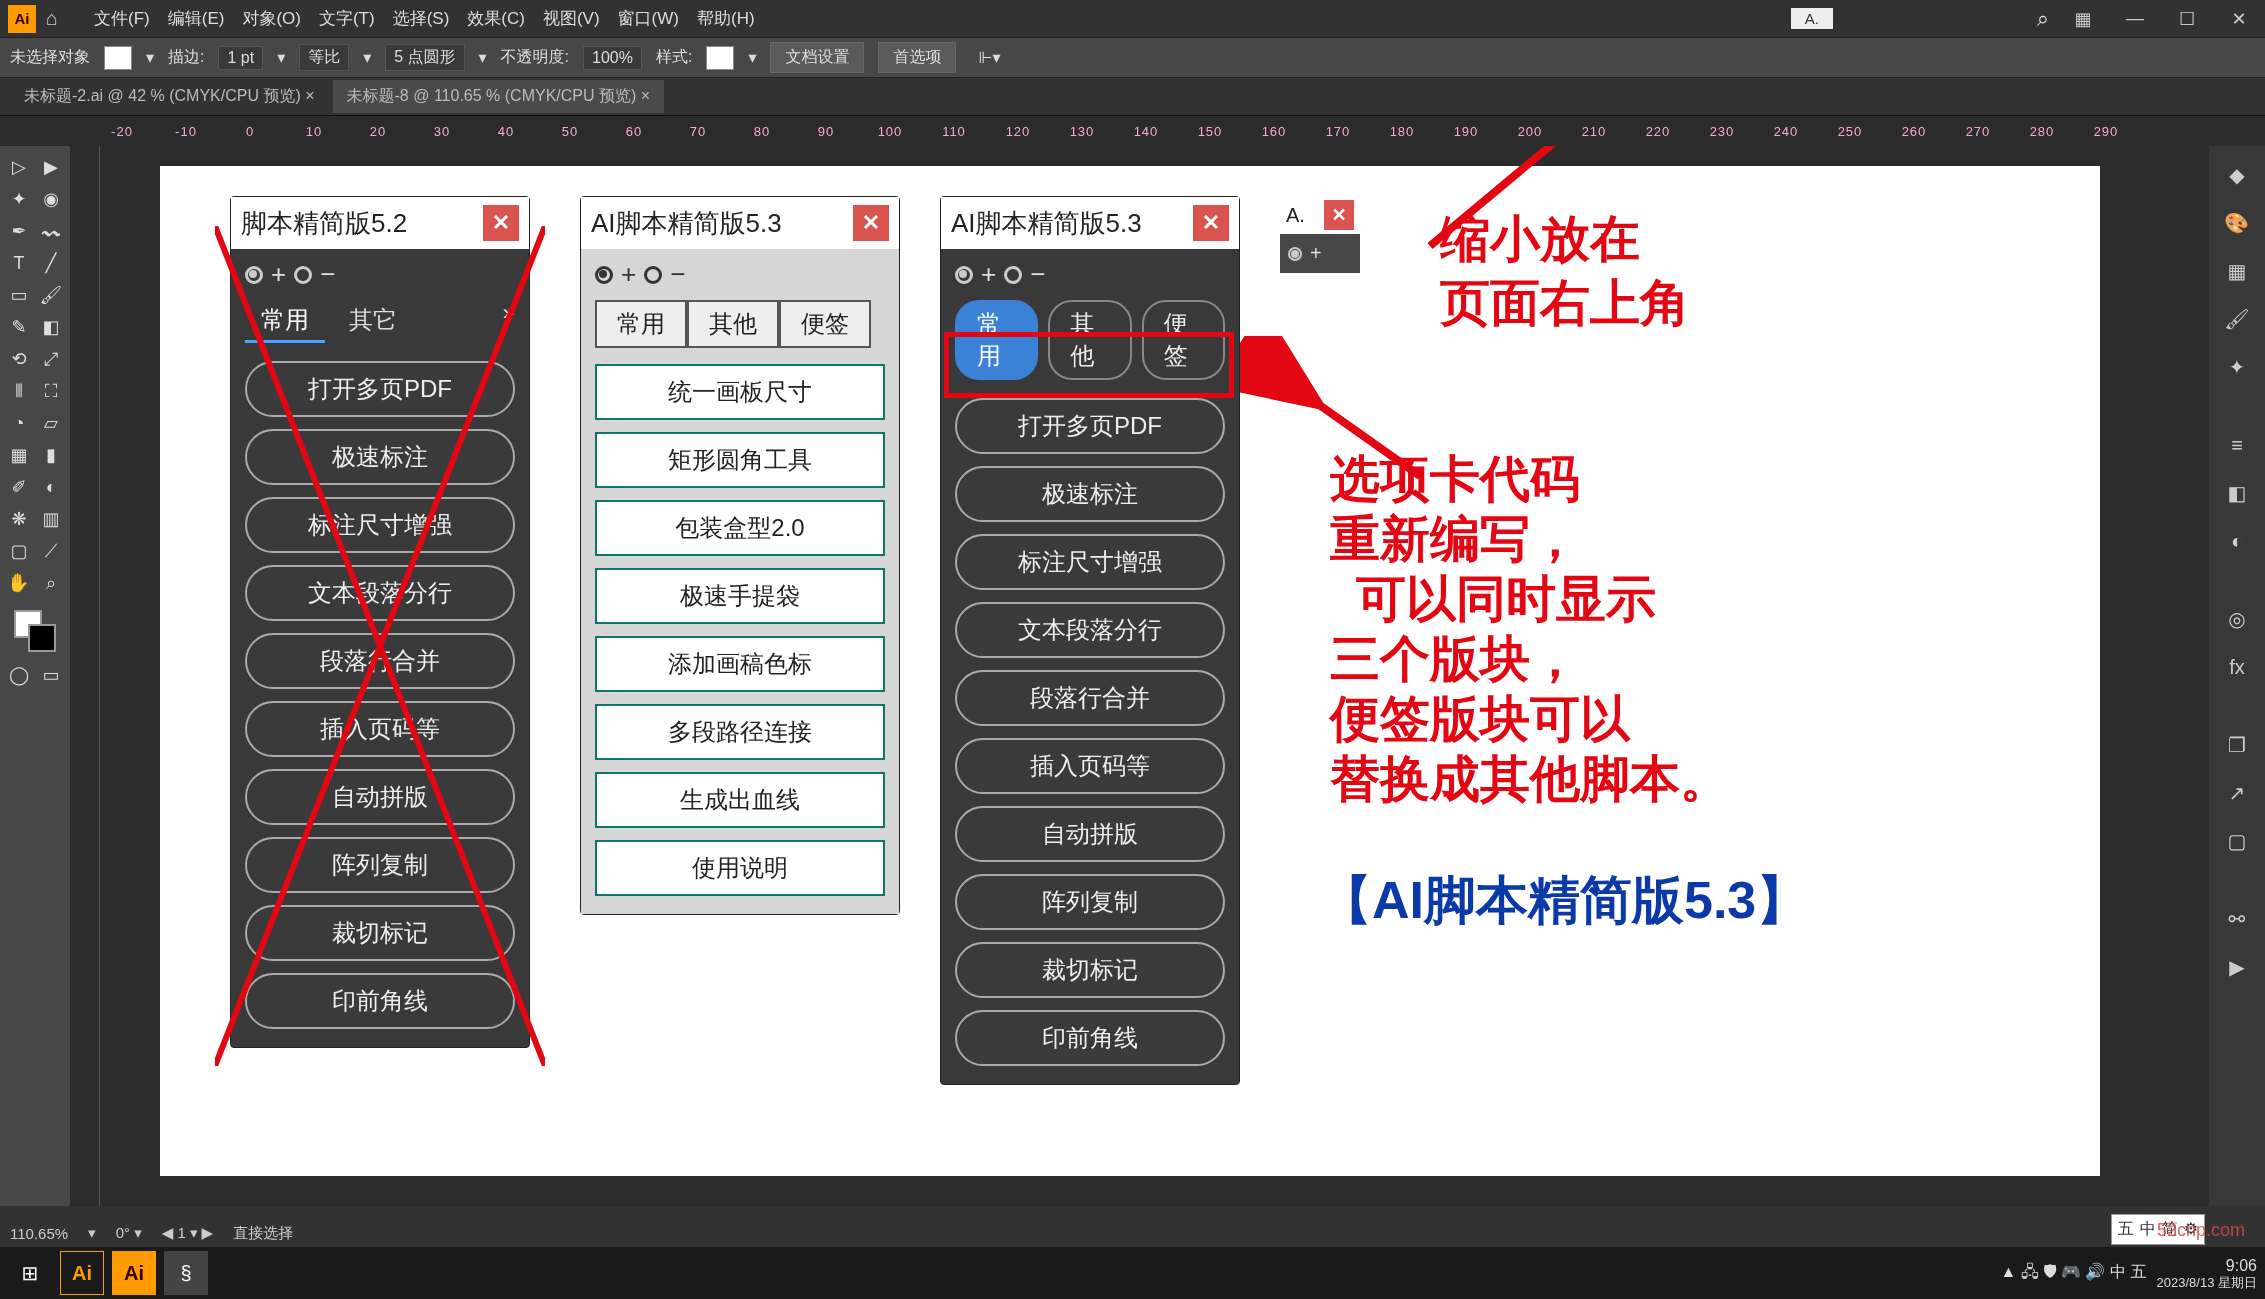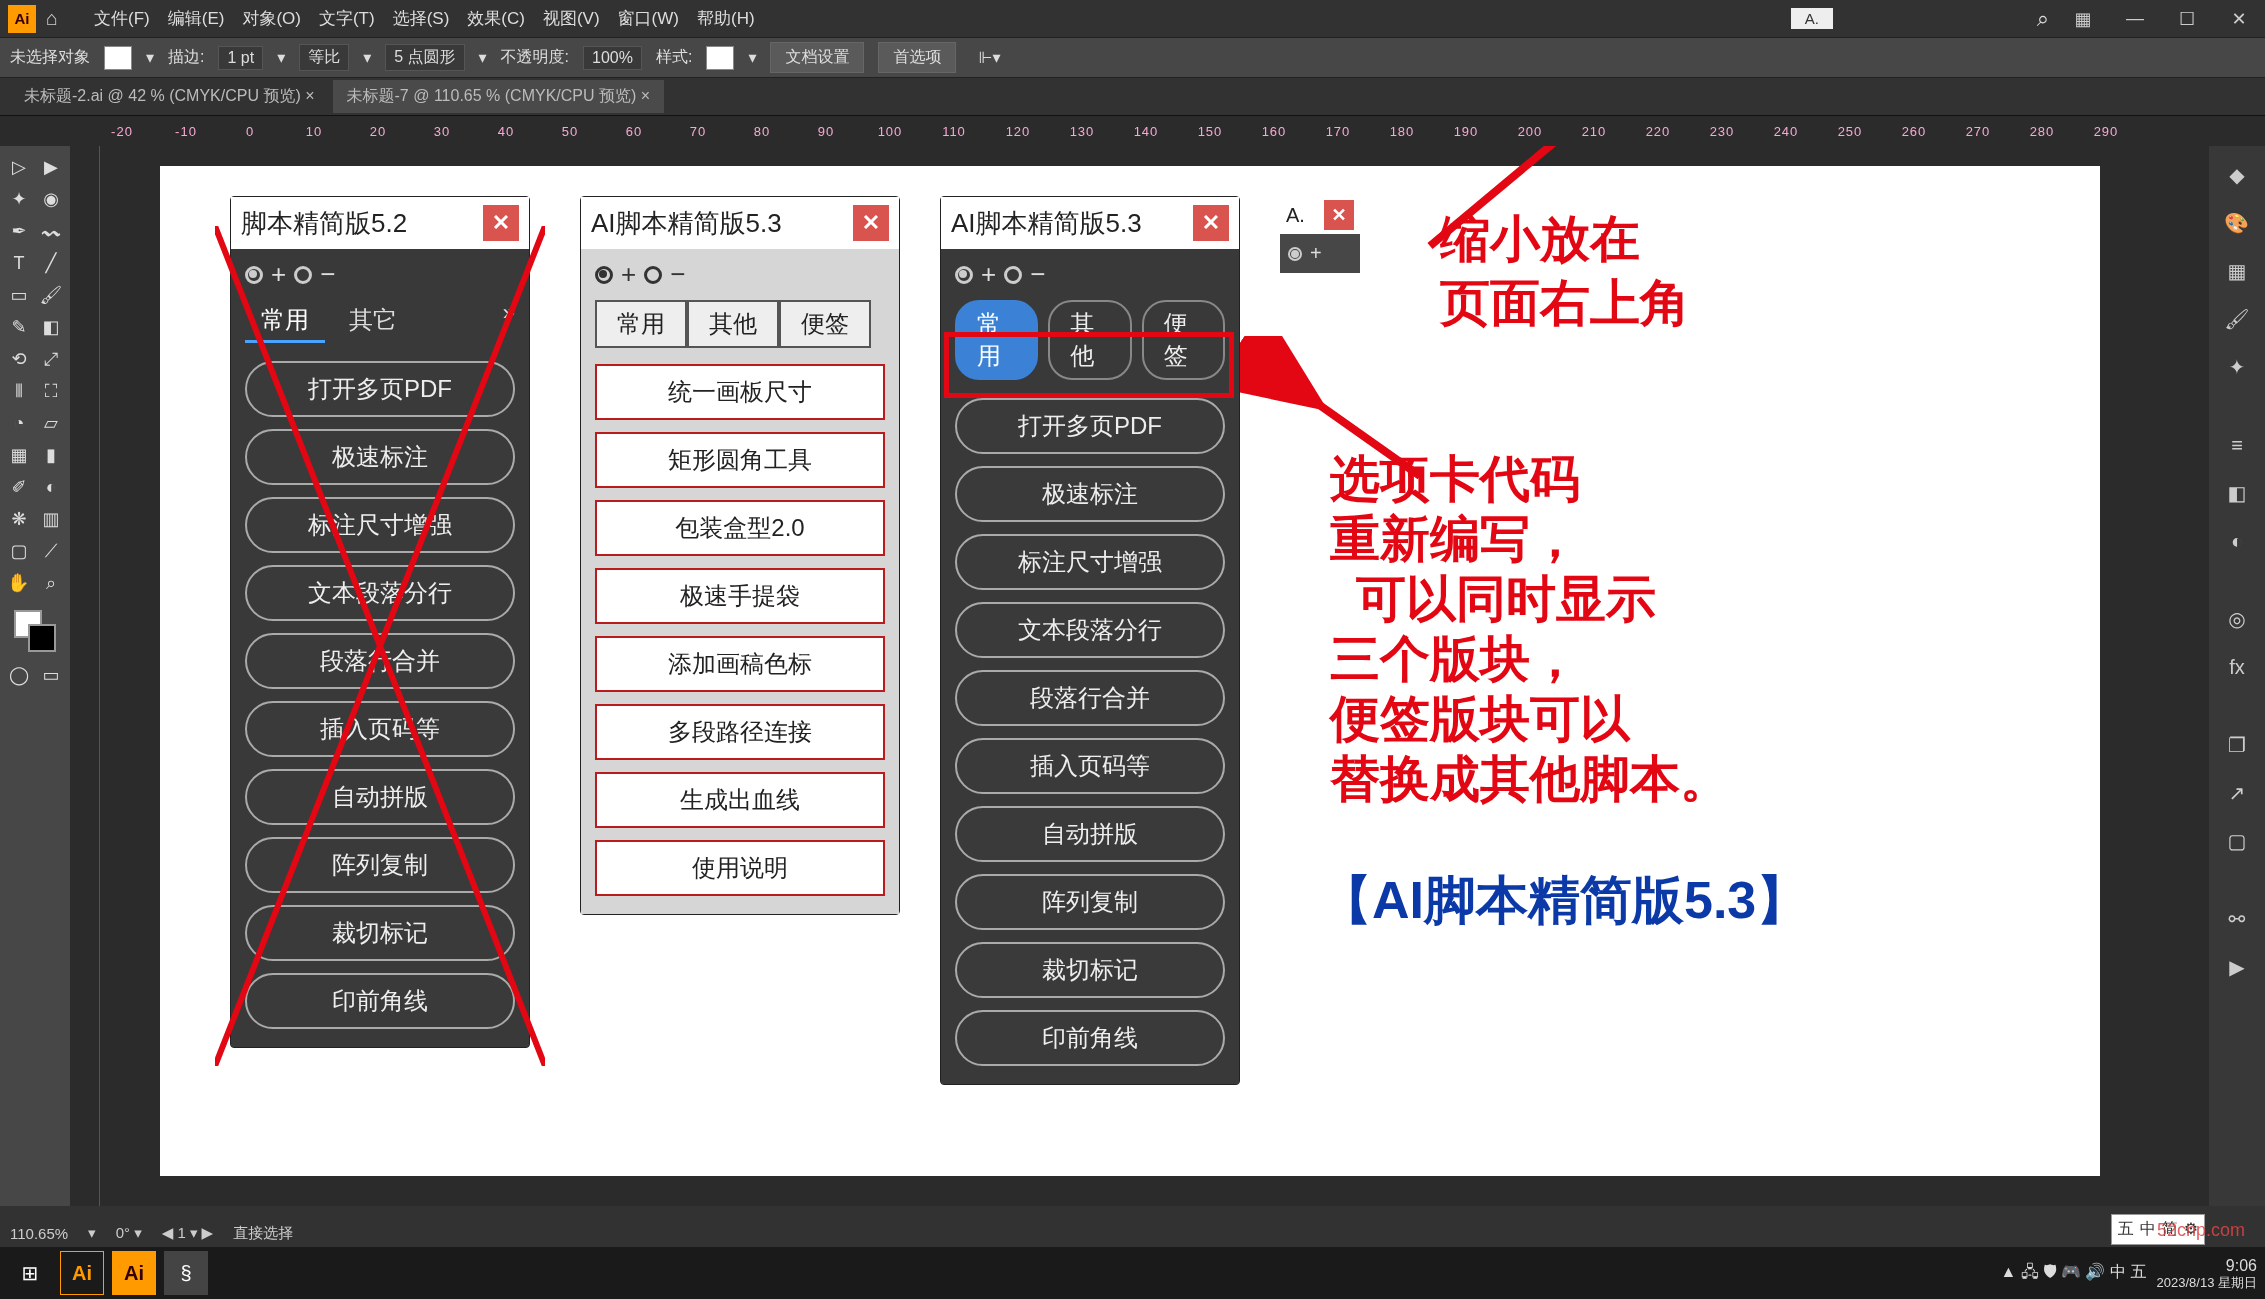--- a/index.html
+++ b/index.html
@@ -48,21 +48,21 @@
 .sp-body{padding:6px 14px 18px;display:flex;flex-direction:column;gap:12px;background:#393939}
 .pill{border:2px solid #aaa;border-radius:28px;padding:10px 24px;color:#eee;font-size:24px;text-align:center;background:#3a3a3a}
 .light .sp-header{background:#fff}
 .light{background:#d6d6d6}
 .light .sp-body{background:#d6d6d6}
 .light .sp-radios{color:#333}
 .light .sp-radios .r{border-color:#333}
 .light .sp-radios .r.on::after{background:#333}
 .light .tabs2{display:flex;padding:0 14px 10px;gap:0}
 .light .tabs2 .tb2{border:2px solid #555;padding:6px 20px;font-size:24px;background:#eee;color:#222}
-.light .rect-btn{border:2px solid #b91c1c;background:#fff;padding:10px 22px;font-size:24px;color:#222;text-align:center}
+.light .rect-btn{border:2px solid #0f766e;background:#fff;padding:10px 22px;font-size:24px;color:#222;text-align:center}
 .tabs3{display:flex;gap:10px;padding:0 14px 12px}
 .tabs3 .tb3{border:2px solid #888;border-radius:24px;padding:6px 20px;font-size:24px;color:#eee}
 .tabs3 .tb3.on{background:#3b82d6;border-color:#3b82d6;color:#fff}
 .anno{position:absolute;color:#e30613;font-weight:bold}
 .anno.blue{color:#0b3aa8}
 .arrow{position:absolute}
 .cross{position:absolute;pointer-events:none}
 .rbox{border:5px solid #e30613;position:absolute}
 .mini{position:absolute;background:#474747}
 .mini .sp-close{width:30px;height:30px;font-size:18px}
@@ -109,21 +109,21 @@
   <span class="dd">100%</span>
   <span>样式:</span>
   <div class="sw"></div>▾
   <span class="btn">文档设置</span>
   <span class="btn">首选项</span>
   <span style="margin-left:8px">⊩▾</span>
 </div>
 
 <div class="tabbar">
   <div class="tab"><span>未标题-2.ai @ 42 % (CMYK/CPU 预览)</span> ×</div>
-  <div class="tab active"><span>未标题-7 @ 110.65 % (CMYK/CPU 预览)</span> ×</div>
+  <div class="tab active"><span>未标题-8 @ 110.65 % (CMYK/CPU 预览)</span> ×</div>
 </div>
 
 <div class="ruler-h" id="rulerH">
     <span>-20</span>
     <span>-10</span>
     <span>0</span>
     <span>10</span>
     <span>20</span>
     <span>30</span>
     <span>40</span>

